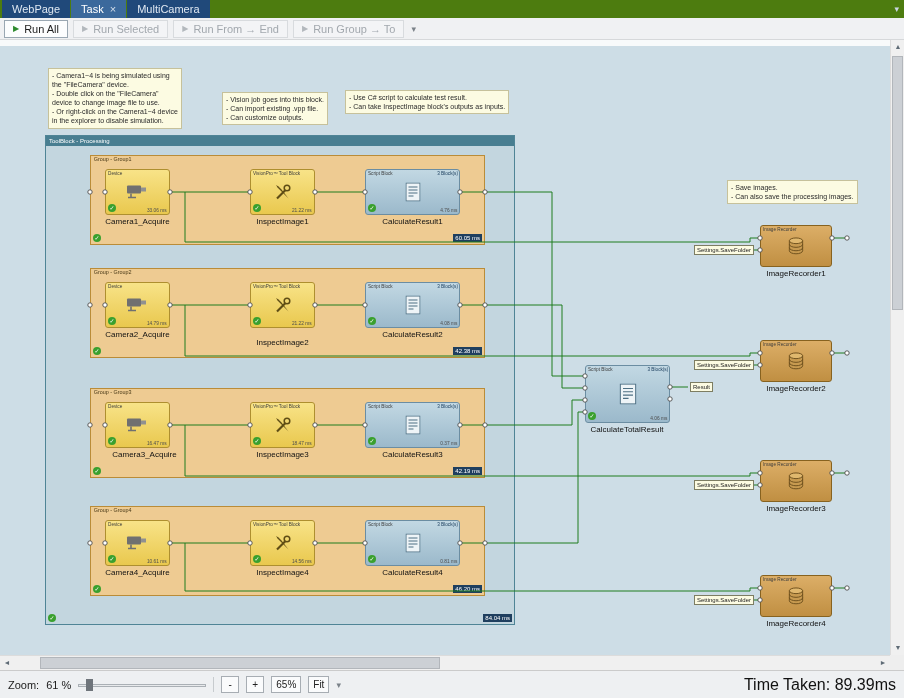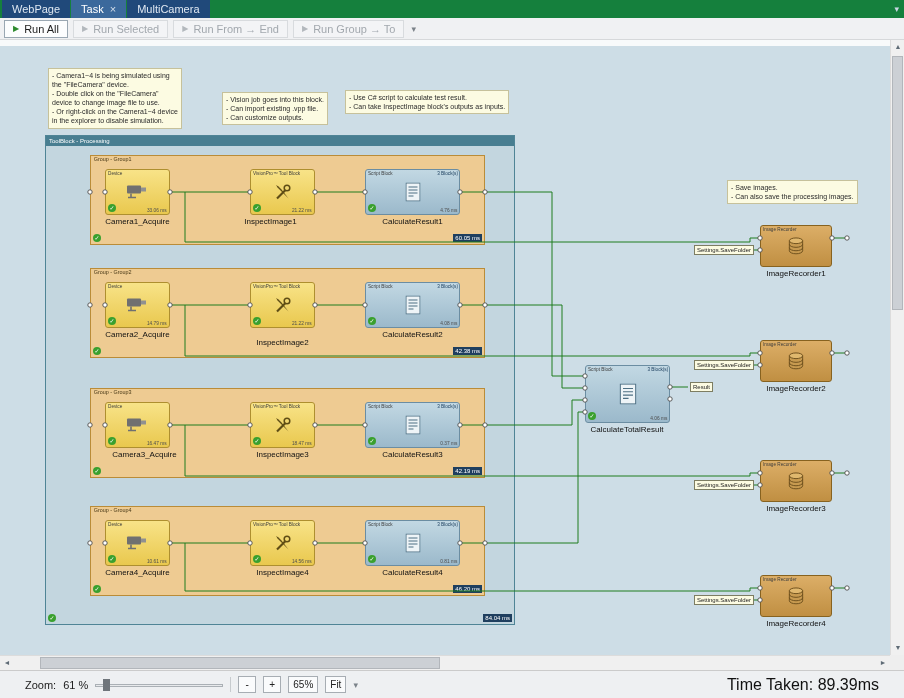--- a/index.html
+++ b/index.html
@@ -1,20 +1,20 @@
 <!DOCTYPE html>
 <html><head>
 <meta charset="utf-8">
 <style>
   *{margin:0;padding:0;box-sizing:border-box;font-family:"Liberation Sans",sans-serif;}
   body{background:#888;}
   .window{position:relative;width:904px;height:698px;background:#eef0f2;overflow:hidden;}
 
   
-  .tabbar{position:absolute;left:0;top:0;width:100%;height:18px;background:#15803d;display:flex;align-items:stretch;padding-left:2px;}
+  .tabbar{position:absolute;left:0;top:0;width:100%;height:18px;background:#4d7c0f;display:flex;align-items:stretch;padding-left:2px;}
   .tab{display:flex;align-items:center;gap:6px;padding:0 10px;font-size:11px;color:#dfe8f2;background:#20497a;margin-right:1px;}
   .tab.active{background:#3b699c;color:#fff;}
   .tab-close{font-size:11px;line-height:1;color:#d4dfeb;}
   .tab-overflow{position:absolute;right:5px;top:0;height:18px;line-height:18px;color:#c9d6e4;font-size:9px;}
 
   
   .toolbar{position:absolute;left:0;top:18px;width:100%;height:22px;background:#f0f1f3;border-bottom:1px solid #d6d8da;display:flex;align-items:center;gap:5px;padding:0 4px;}
   .tb-btn{display:inline-flex;align-items:center;gap:5px;height:18px;padding:0 8px;font-size:11px;color:#1d1d1d;background:#fcfdfe;border:1px solid #9aa7b2;}
   .tb-btn.disabled{color:#a2a8ae;background:#f3f4f6;border-color:#d8dbde;}
   .play{font-size:8px;line-height:1;}
@@ -48,21 +48,21 @@
 
   
   .vscroll{position:absolute;right:0;top:40px;width:14px;height:615px;background:#f0f0f0;border-left:1px solid #dcdcdc;z-index:6;}
   .hscroll{position:absolute;left:0;top:655px;width:890px;height:15px;background:#f0f0f0;border-top:1px solid #dcdcdc;z-index:6;}
   .scorner{position:absolute;right:0;top:655px;width:14px;height:15px;background:#eeeeee;z-index:6;}
   .sarrow{position:absolute;color:#5f6b76;font-size:7px;text-align:center;}
   .vthumb{position:absolute;left:1px;top:16px;width:11px;height:254px;background:#ccd0d5;border:1px solid #b2b6bb;}
   .hthumb{position:absolute;top:1px;left:40px;width:400px;height:12px;background:#ccd0d5;border:1px solid #b2b6bb;}
 
   
-  .statusbar{position:absolute;left:0;top:670px;width:100%;height:28px;background:#eef0f2;border-top:1px solid #cbcbcb;display:flex;align-items:center;gap:7px;padding:0 25px;font-size:11px;color:#1c1c1c;}
+  .statusbar{position:absolute;left:0;top:670px;width:100%;height:28px;background:#eef0f2;border-top:1px solid #cbcbcb;display:flex;align-items:center;gap:7px;padding:0 8px;font-size:11px;color:#1c1c1c;}
   .slider{position:relative;width:128px;height:16px;}
   .slider-track{position:absolute;left:0;right:0;top:7px;height:3px;background:#e8eaec;border:1px solid #aab0b5;}
   .slider-thumb{position:absolute;left:8px;top:2px;width:7px;height:12px;background:#6f757b;}
   .sb-btn{height:17px;min-width:18px;padding:0 4px;background:#fafbfc;border:1px solid #a7adb3;font-size:10px;color:#222;line-height:15px;text-align:center;}
   .sb-sep{width:1px;height:15px;background:#c7cbce;}
   .sb-overflow{color:#7b8289;font-size:9px;}
   .time-taken{margin-left:auto;font-size:16px;color:#111;}
 </style>
 </head>
 <body>
@@ -149,21 +149,21 @@
           <span>VisionPro™ Tool Block</span>
         </div>
       <span class="blk-icon"><svg width="18" height="18" viewBox="0 0 18 18">
             <path d="M3 15.5 L11.5 7" stroke="#5f4d15" stroke-width="2.2"></path>
             <circle cx="13" cy="5" r="2.8" fill="none" stroke="#5f4d15" stroke-width="1.5"></circle>
             <path d="M14.5 15.5 L6.5 7.5 L3.5 4.5 L2 2 L4.5 3.5 L7.5 6.5 Z" fill="#5f4d15"></path>
           </svg></span>
       <span class="check">✓</span>
       <span class="blk-time">21.22 ms</span>
     </div>
-    <div class="blk-label" style="left:228px;top:177px;width:85px">InspectImage1</div>
+    <div class="blk-label" style="left:240px;top:177px;width:85px">InspectImage1</div>
     <div class="block blk-blue" style="left:365px;top:129px;width:95px;height:46px">
       <div class="blk-head">
           <span>Script Block</span>
           <span class="blk-badge">3 Block(s)</span>
         </div>
       <span class="blk-icon"><svg width="15" height="19" viewBox="0 0 15 19">
             <rect x="0.5" y="0.5" width="14" height="18" fill="#eef4f7" stroke="#4d6f83"></rect>
             <path d="M3 4.5 H12 M3 7.5 H12 M3 10.5 H12 M3 13.5 H8" stroke="#4d6f83" stroke-width="1"></path>
           </svg></span>
       <span class="check">✓</span>

